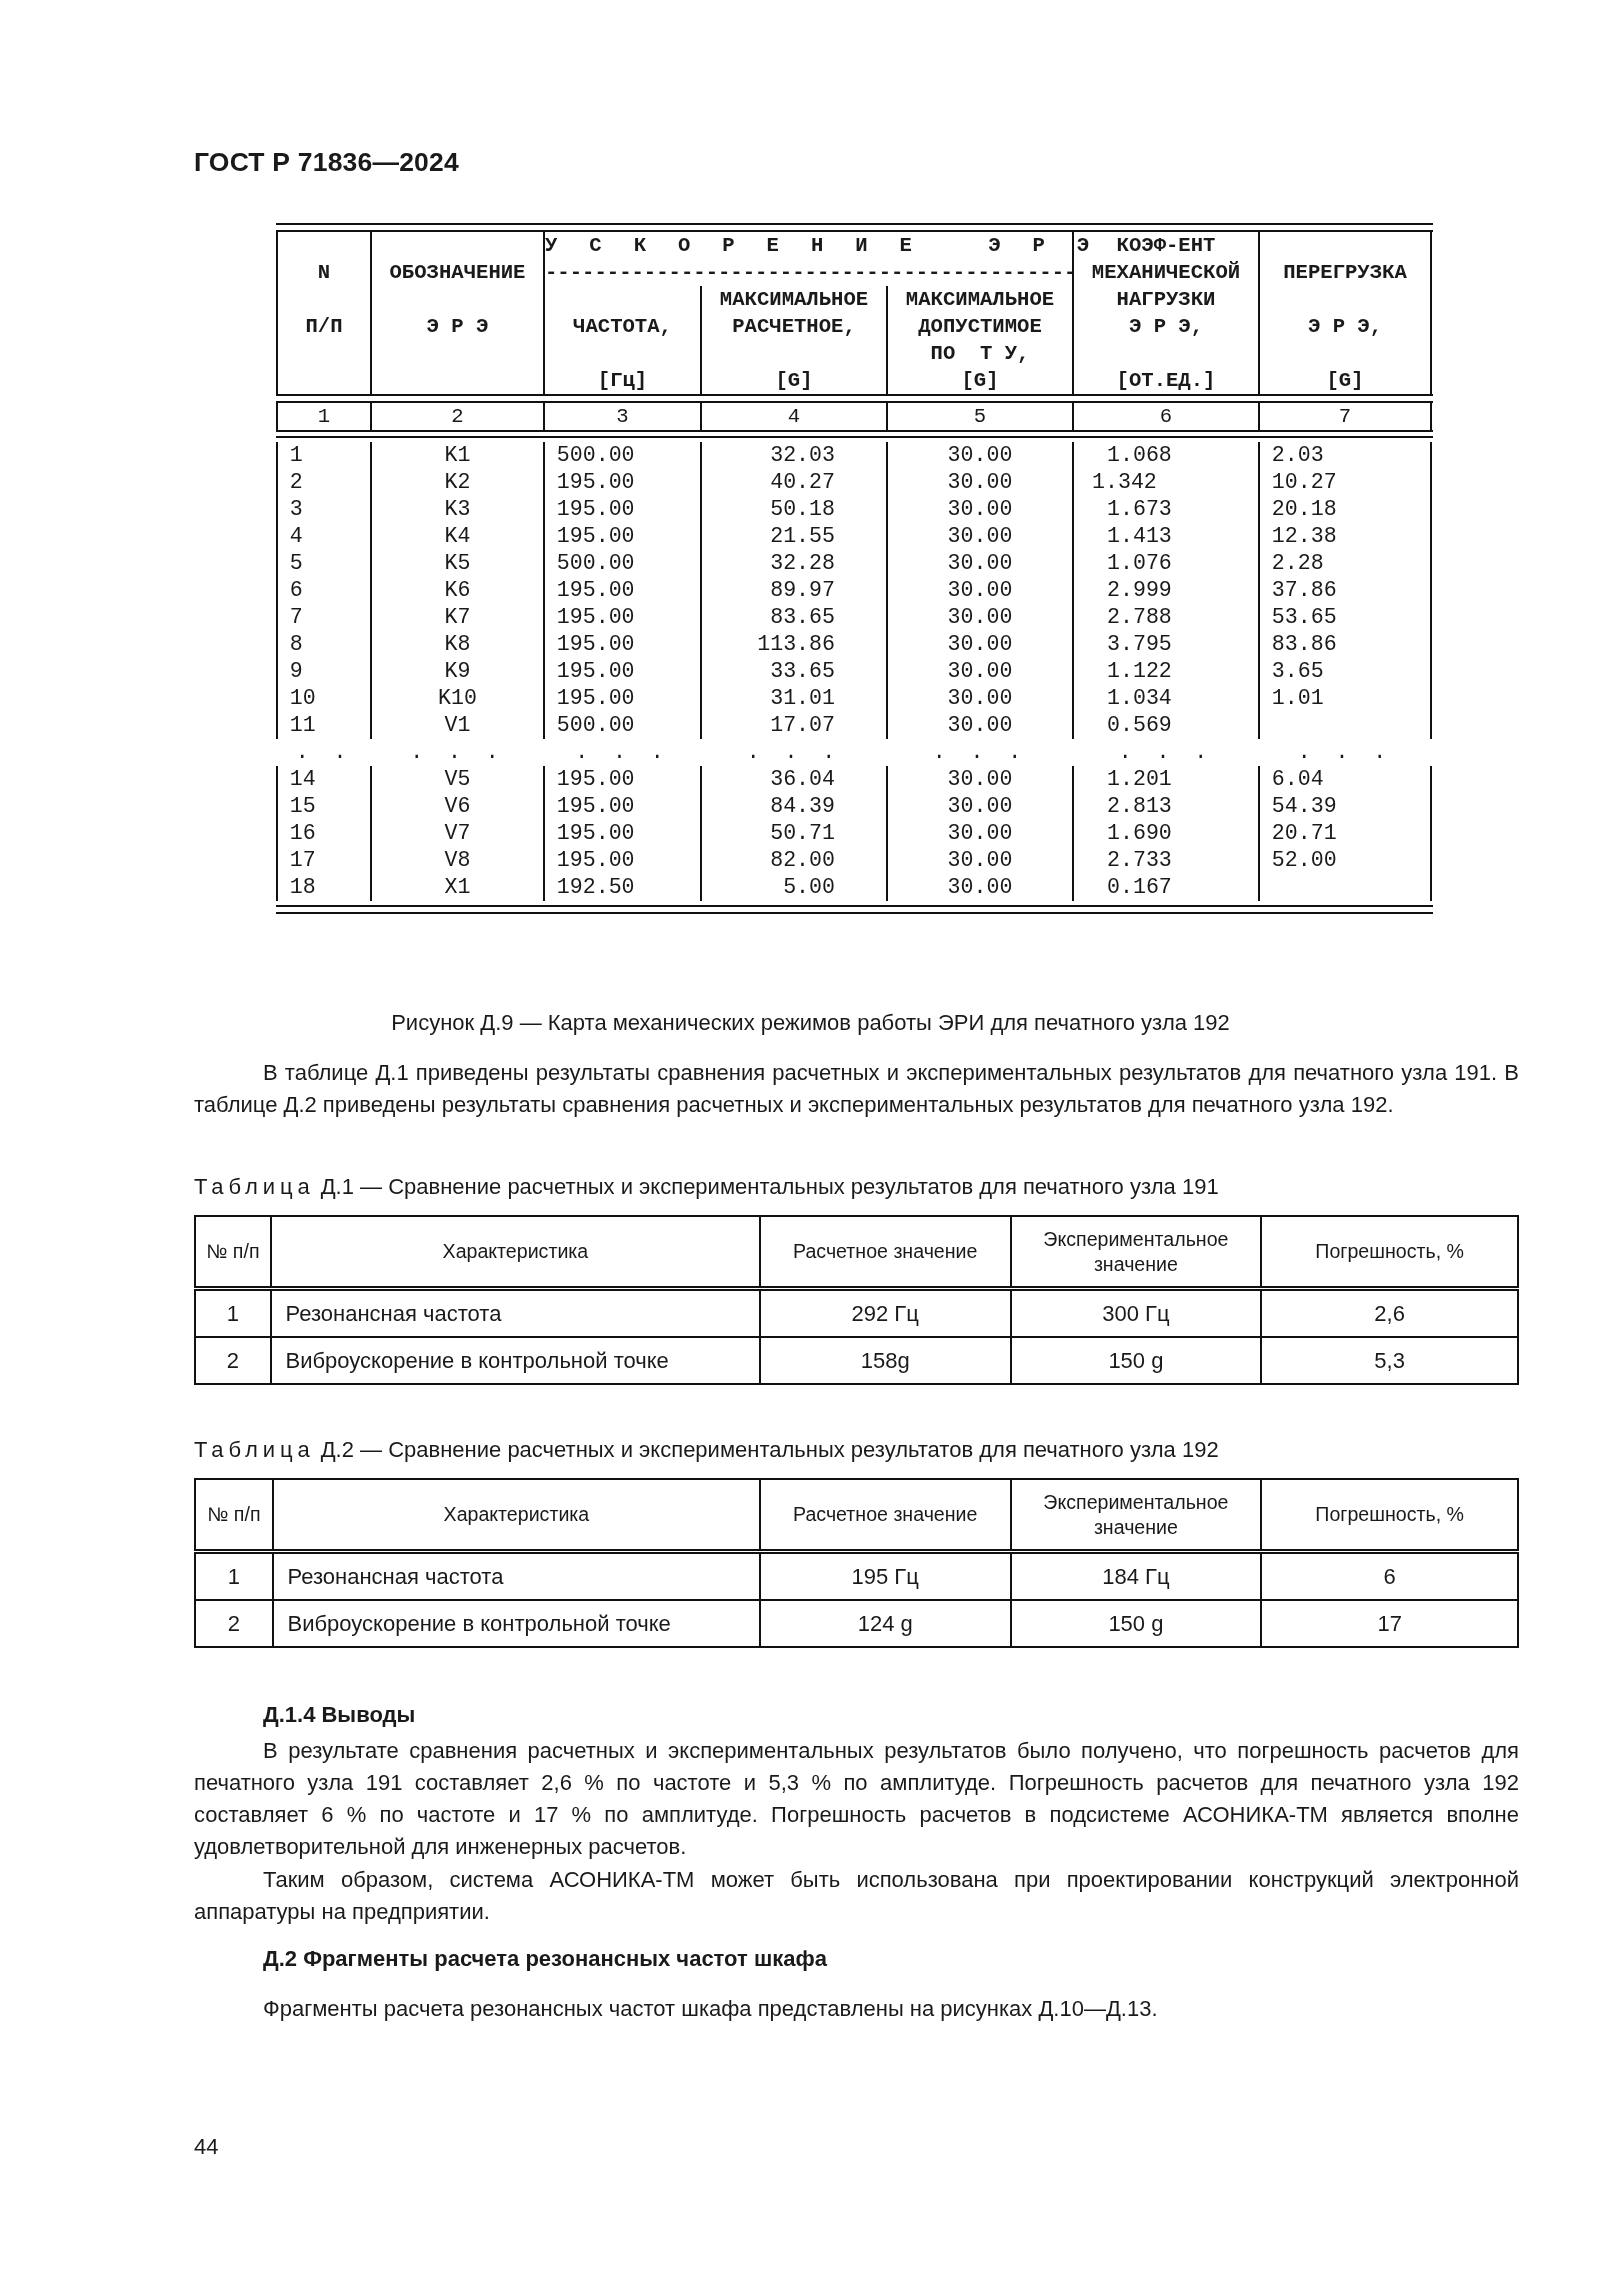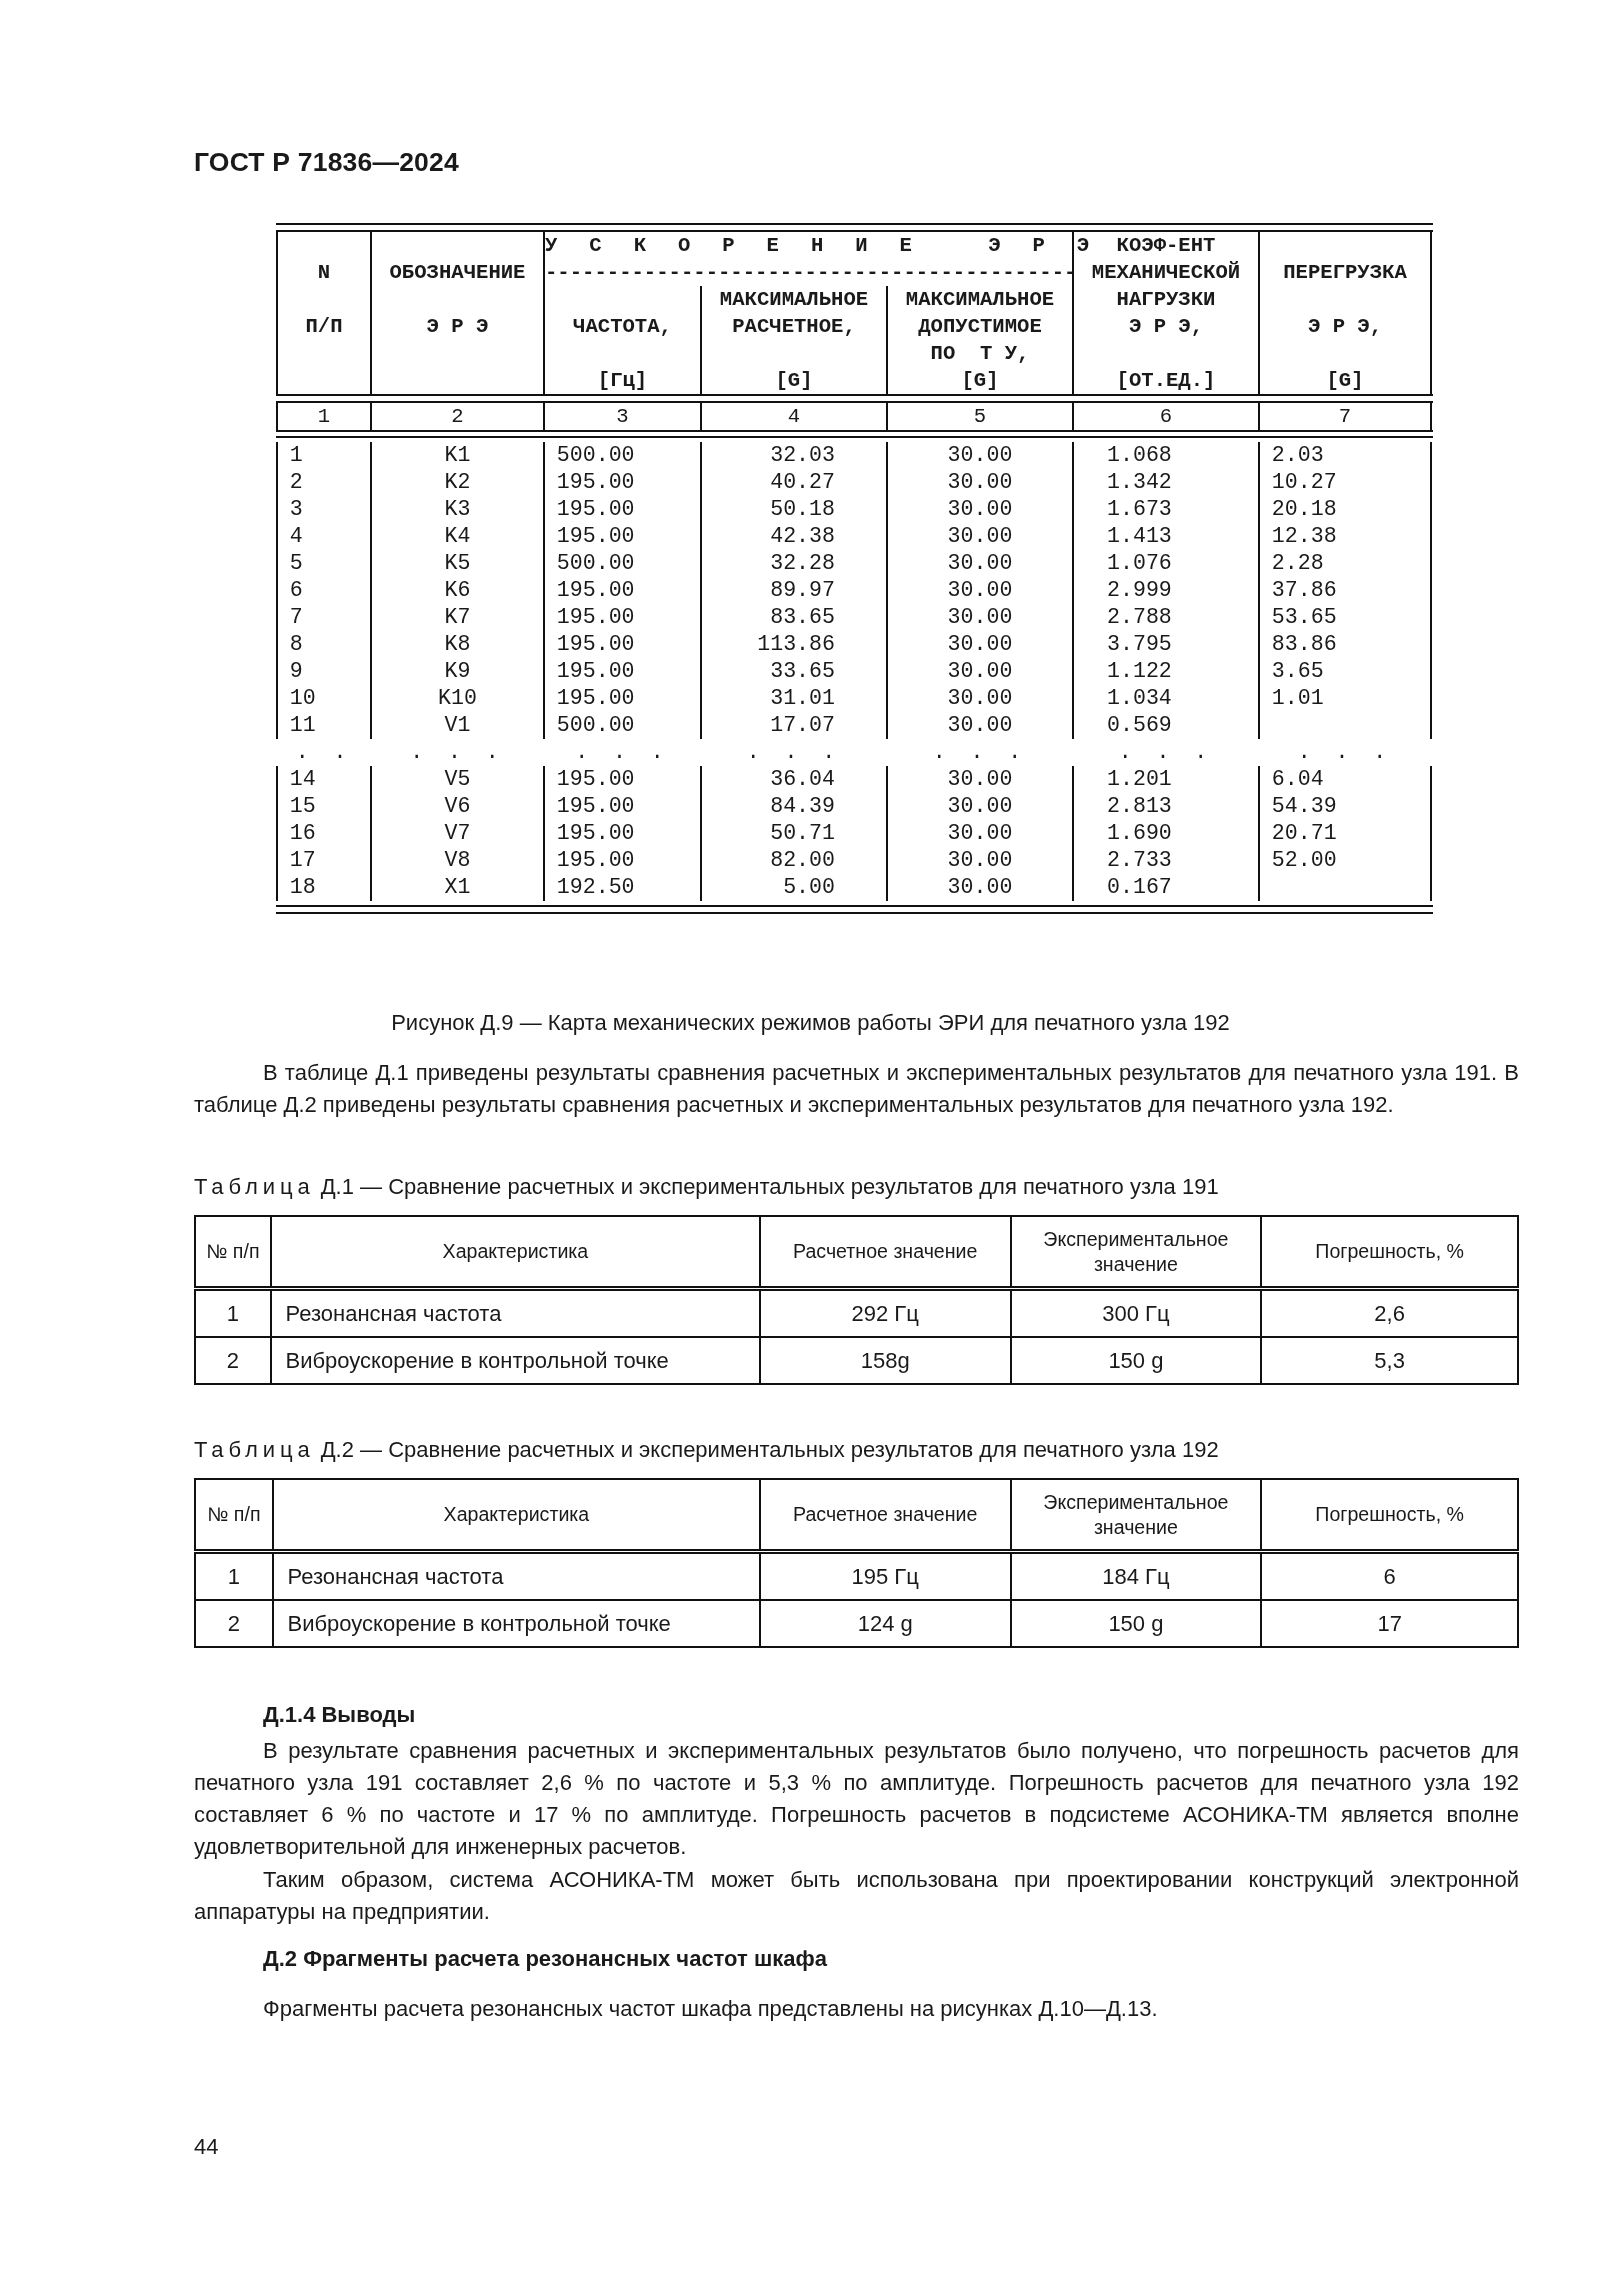--- a/index.html
+++ b/index.html
@@ -114,33 +114,33 @@
       <div class="c lft">500.00</div>
       <div class="c cen" style="text-align: right; padding-right: 51px;">32.03</div>
       <div class="c cen">30.00</div>
       <div class="c lft" style="padding-left: 33px;">1.068</div>
       <div class="c lft last">2.03</div>
       <div class="c lft">2</div>
       <div class="c cen">K2</div>
       <div class="c lft">195.00</div>
       <div class="c cen" style="text-align: right; padding-right: 51px;">40.27</div>
       <div class="c cen">30.00</div>
-      <div class="c lft" style="padding-left: 33px;">1.342</div>
+      <div class="c lft" style="padding-left: 18px;">1.342</div>
       <div class="c lft last">10.27</div>
       <div class="c lft">3</div>
       <div class="c cen">K3</div>
       <div class="c lft">195.00</div>
       <div class="c cen" style="text-align: right; padding-right: 51px;">50.18</div>
       <div class="c cen">30.00</div>
       <div class="c lft" style="padding-left: 33px;">1.673</div>
       <div class="c lft last">20.18</div>
       <div class="c lft">4</div>
       <div class="c cen">K4</div>
       <div class="c lft">195.00</div>
-      <div class="c cen" style="text-align: right; padding-right: 51px;">42.38</div>
+      <div class="c cen" style="text-align: right; padding-right: 51px;">21.55</div>
       <div class="c cen">30.00</div>
       <div class="c lft" style="padding-left: 33px;">1.413</div>
       <div class="c lft last">12.38</div>
       <div class="c lft">5</div>
       <div class="c cen">K5</div>
       <div class="c lft">500.00</div>
       <div class="c cen" style="text-align: right; padding-right: 51px;">32.28</div>
       <div class="c cen">30.00</div>
       <div class="c lft" style="padding-left: 33px;">1.076</div>
       <div class="c lft last">2.28</div>

